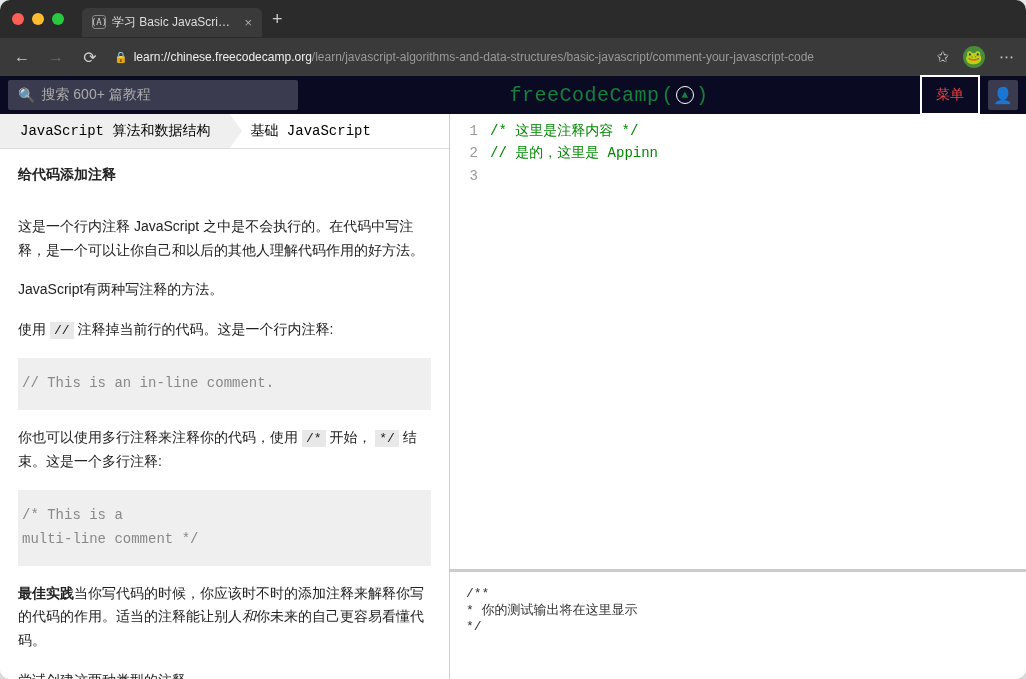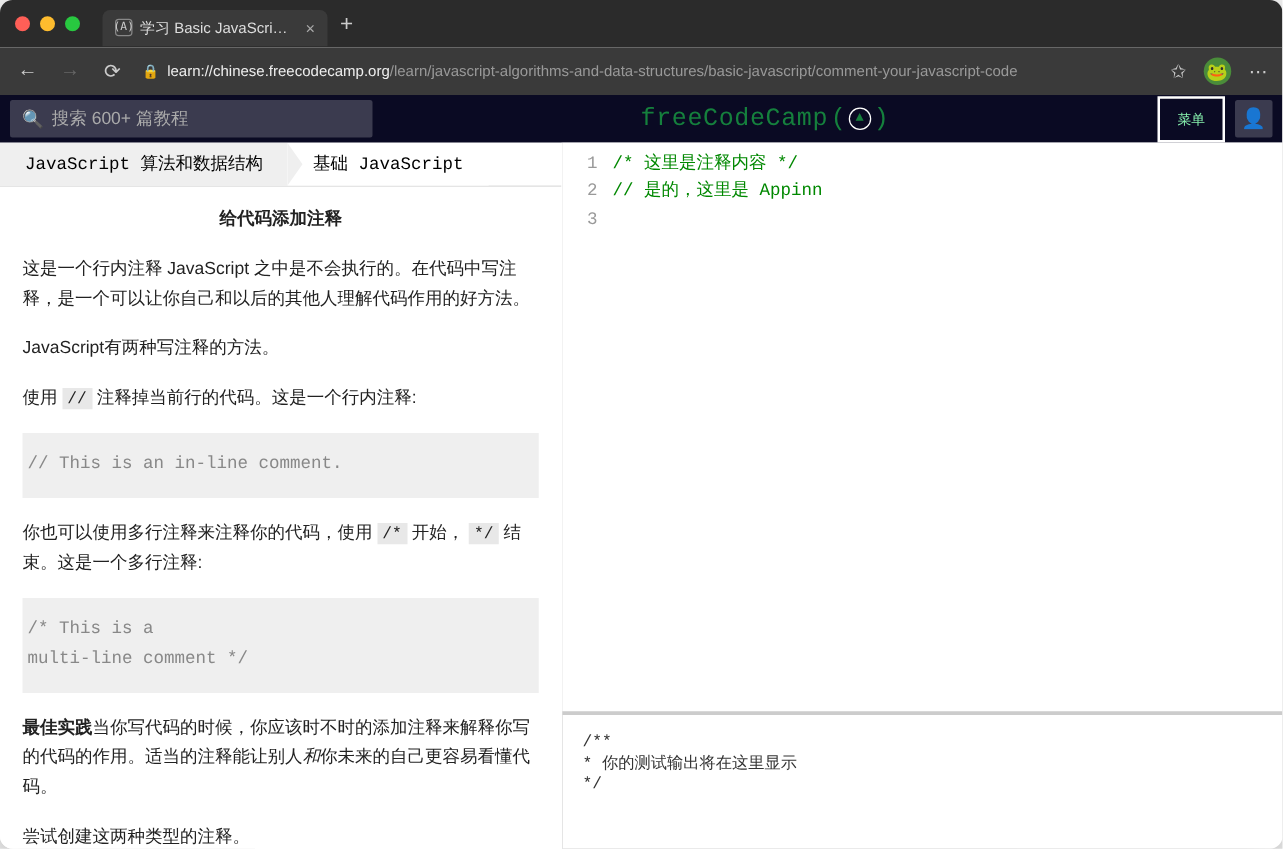--- a/index.html
+++ b/index.html
@@ -114,23 +114,23 @@
   border: 1.5px solid #fff;
   border-radius: 50%;
   width: 18px; height: 18px;
   display: inline-flex;
   align-items: center;
   justify-content: center;
   font-size: 11px;
 }
 .menu-btn {
   border: 2px solid #fff;
-  color: #86efac;
+  color: #ef4444;
   padding: 9px 14px;
-  font-size: 11px;
+  font-size: 14px;
   background: transparent;
   cursor: pointer;
 }
 .user-btn {
   background: #3b3b4f;
   width: 30px; height: 30px;
   display: flex; align-items: center; justify-content: center;
   color: #ccc;
   cursor: pointer;
   border-radius: 2px;
@@ -166,21 +166,21 @@
   border-top: 17px solid transparent;
   border-bottom: 17px solid transparent;
   z-index: 1;
 }
 .lesson {
   padding: 14px 18px;
   font-size: 14px;
   line-height: 1.7;
   color: #222;
 }
-.lesson h3 { text-align: center; font-size: 14px; font-weight: bold; margin-bottom: 16px; }
+.lesson h3 { text-align: left; font-size: 14px; font-weight: bold; margin-bottom: 28px; }
 .lesson p { margin-bottom: 16px; }
 .inline-code {
   background: #e8e8e8;
   font-family: "Courier New", monospace;
   padding: 1px 4px;
   font-size: 13px;
 }
 .code-block {
   background: #efefef;
   padding: 14px 4px;

